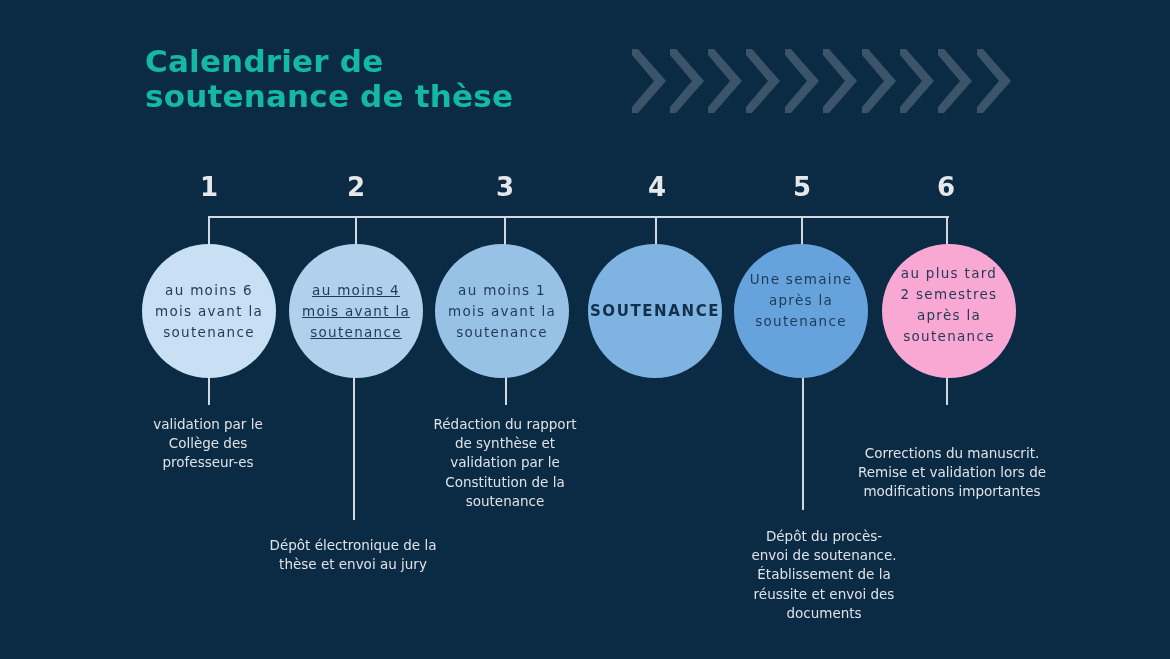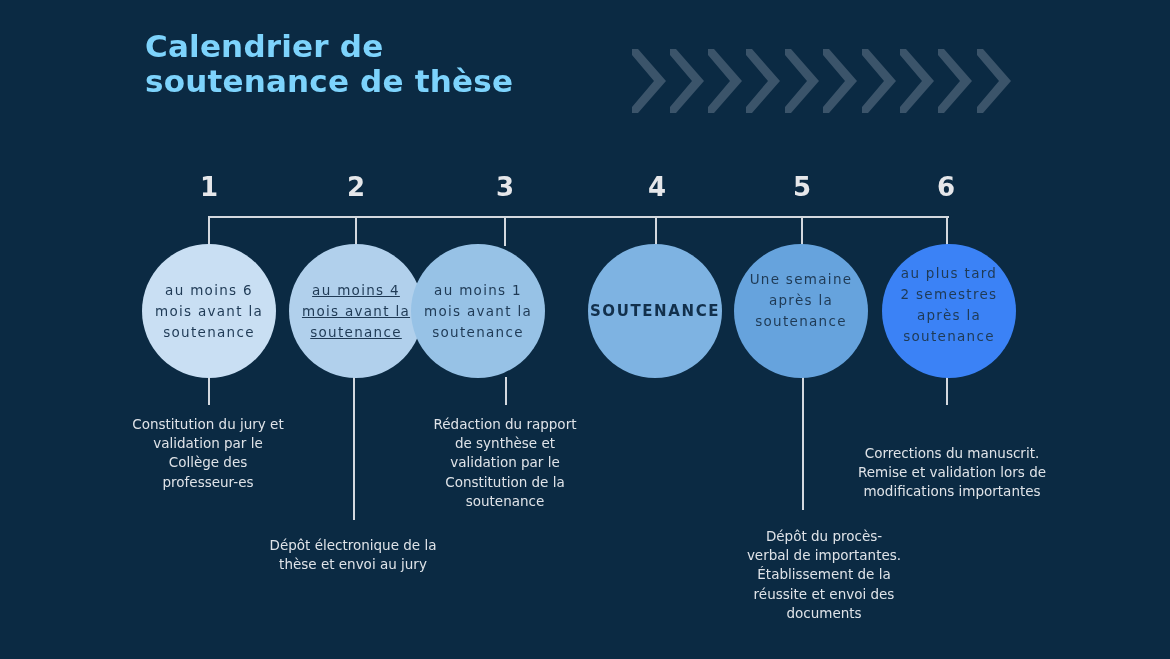--- a/index.html
+++ b/index.html
@@ -5,22 +5,22 @@
     html, body { margin: 0; padding: 0; }
     body {
       width: 1170px; height: 659px;
       background: #0b2a43;
       position: relative;
       overflow: hidden;
       font-family: "DejaVu Sans", sans-serif;
     }
     .title {
       position: absolute;
-      left: 145px; top: 29px;
-      color: #7dd3fc;
+      left: 145px; top: 44px;
+      color: #14b8a6;
       font-family: "DejaVu Sans", sans-serif;
       font-weight: bold;
       font-size: 31px;
       line-height: 35px;
       letter-spacing: 0.2px;
       margin: 0;
     }
     .chevrons {
       position: absolute;
       left: 630px; top: 46px;
@@ -134,71 +134,70 @@
     <span>soutenance</span>
   </div>
 </div>
 <div class="circle" style="left:356px; background:#b1d0ec;text-decoration:underline;">
   <div>
     <span>au moins 4</span>
     <span>mois avant la</span>
     <span>soutenance</span>
   </div>
 </div>
-<div class="circle" style="left:478px; background:#97c2e6;">
+<div class="circle" style="left:502px; background:#97c2e6;">
   <div>
     <span>au moins 1</span>
     <span>mois avant la</span>
     <span>soutenance</span>
   </div>
 </div>
 <div class="circle strong" style="left:655px; background:#7eb3e2;">
   <div>
     <span>SOUTENANCE</span>
   </div>
 </div>
 <div class="circle" style="left:801px; background:#66a3dd; padding-bottom:22px;text-align:center;">
   <div>
     <span>Une semaine</span>
     <span>après la</span>
     <span>soutenance</span>
   </div>
 </div>
-<div class="circle" style="left:949px; background:#3b82f6; padding-bottom:12px;">
+<div class="circle" style="left:949px; background:#f9a8d4; padding-bottom:12px;">
   <div>
     <span>au plus tard</span>
     <span>2 semestres</span>
     <span>après la</span>
     <span>soutenance</span>
   </div>
 </div>
 
 <div class="desc" style="left:208px; top:415px;">
-  <div>Constitution du jury et</div>
   <div>validation par le</div>
   <div>Collège des</div>
   <div>professeur-es</div>
 </div>
 
 <div class="desc" style="left:353px; top:536px; width:200px; margin-left:-100px;">
   <div>Dépôt électronique de la</div>
   <div>thèse et envoi au jury</div>
 </div>
 
 <div class="desc" style="left:505px; top:415px;">
   <div>Rédaction du rapport</div>
   <div>de synthèse et</div>
   <div>validation par le</div>
   <div>Constitution de la</div>
   <div>soutenance</div>
 </div>
 
 <div class="desc" style="left:824px; top:527px;">
   <div>Dépôt du procès-</div>
-  <div>verbal de importantes.</div>
+  <div>envoi de soutenance.</div>
   <div>Établissement de la</div>
   <div>réussite et envoi des</div>
   <div>documents</div>
 </div>
 
 <div class="desc" style="left:952px; top:444px; width:210px; margin-left:-105px;">
   <div>Corrections du manuscrit.</div>
   <div>Remise et validation lors de</div>
   <div>modifications importantes</div>
 </div>

